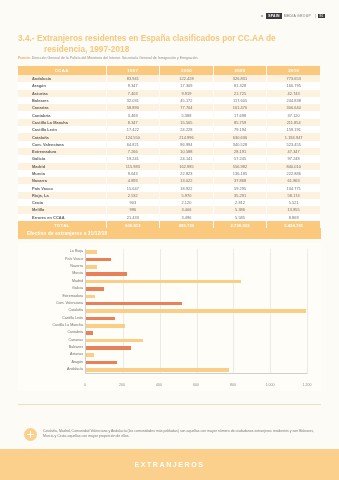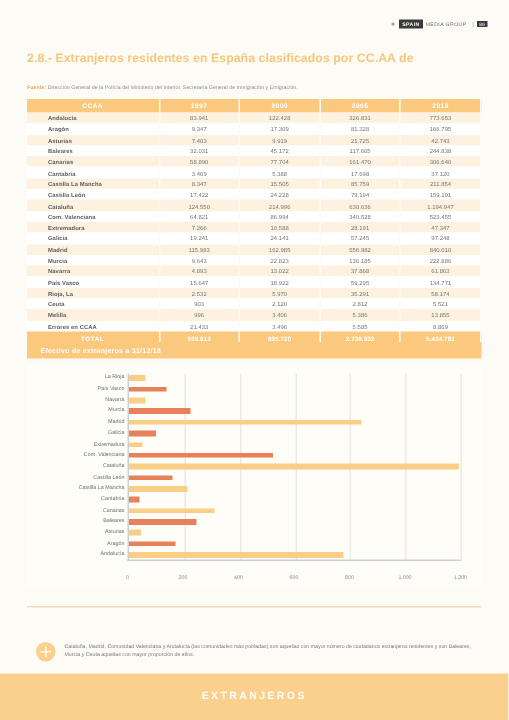--- a/index.html
+++ b/index.html
@@ -119,21 +119,22 @@
 
   <div class="brandbar">
     <span class="brand-dot"></span>
     <span class="brand-chip">SPAIN</span>
     <span class="brand-txt">MEDIA GROUP</span>
     <span class="brand-pg">|</span>
     <span class="brand-pgnum">86</span>
   </div>
 
   <div class="title">
-    <span>2.8.- Extranjeros residentes en España clasificados por CC.AA de</span>
+    <span>3.4.- Extranjeros residentes en España clasificados por CC.AA de</span>
+    <span class="l2">residencia, 1997-2018</span>
   </div>
 
   <div class="source">
     <b>Fuente:</b><span> Dirección General de la Policía del Ministerio del Interior. Secretaría General de Inmigración y Emigración.</span>
   </div>
 
   <div class="table-wrap">
     <table>
       <thead>
         <tr id="thead-row">

